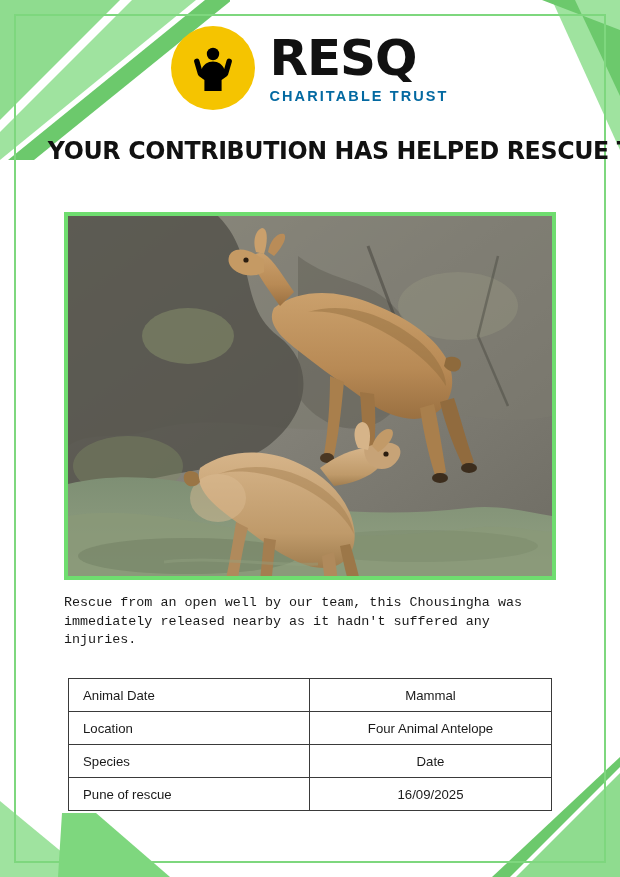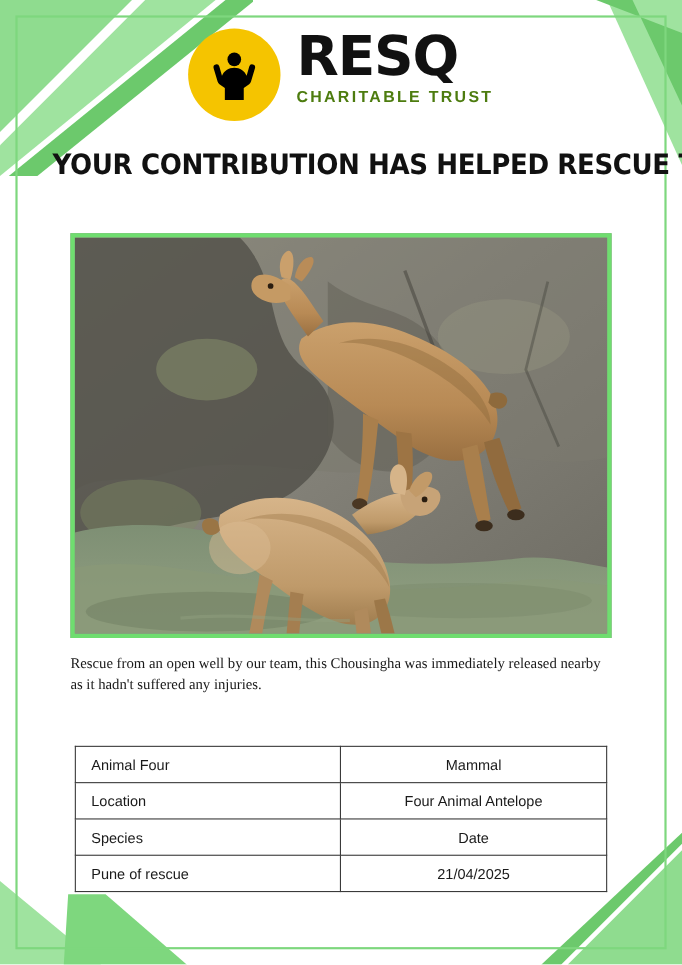--- a/index.html
+++ b/index.html
@@ -49,21 +49,21 @@
     left: 0;
     right: 0;
     top: 26px;
     display: flex;
     justify-content: center;
     align-items: center;
     z-index: 6;
   }
   .logo-wrap {
     display: flex;
-    align-items: flex-start;
+    align-items: center;
     gap: 14px;
   }
   .logo-mark {
     width: 84px;
     height: 84px;
     border-radius: 50%;
     background: #f5c400;
     display: flex;
     align-items: center;
     justify-content: center;
@@ -80,21 +80,21 @@
     font-weight: bold;
     font-size: 50px;
     letter-spacing: -1px;
     color: #111111;
   }
   .logo-sub {
     font-family: "Liberation Sans", sans-serif;
     font-weight: bold;
     font-size: 14.5px;
     letter-spacing: 2.1px;
-    color: #4d7c0f;
+    color: #0369a1;
     margin-top: 6px;
     text-align: center;
   }
 
   
   .headline {
     position: absolute;
     left: 28px;
     right: 28px;
     top: 135px;
@@ -127,21 +127,21 @@
     inset: 0;
     overflow: hidden;
   }
 
   
   .caption {
     position: absolute;
     left: 64px;
     width: 492px;
     top: 594px;
-    font-family: Liberation Serif, serif;
+    font-family: Liberation Mono, monospace;
     font-size: 13.4px;
     line-height: 1.38;
     color: #1a1a1a;
     z-index: 6;
   }
 
   
   .info-table {
     position: absolute;
     left: 68px;
@@ -318,31 +318,31 @@
         <path d="M96 346 C150 340 200 350 250 348" stroke="#93a381" stroke-width="3" fill="none" opacity="0.4"></path>
       </svg>
     </div>
   </div>
 
   <div class="caption">Rescue from an open well by our team, this Chousingha was immediately released nearby as it hadn't suffered any injuries.</div>
 
   <table class="info-table">
     <tbody>
       <tr>
-        <td class="label">Animal Four</td>
+        <td class="label">Animal Date</td>
         <td class="value">Mammal</td>
       </tr>
       <tr>
         <td class="label">Location</td>
         <td class="value">Four Animal Antelope</td>
       </tr>
       <tr>
         <td class="label">Species</td>
         <td class="value">Date</td>
       </tr>
       <tr>
         <td class="label">Pune of rescue</td>
-        <td class="value">21/04/2025</td>
+        <td class="value">16/09/2025</td>
       </tr>
     </tbody>
   </table>
 
 </div>
 
 </body></html>

